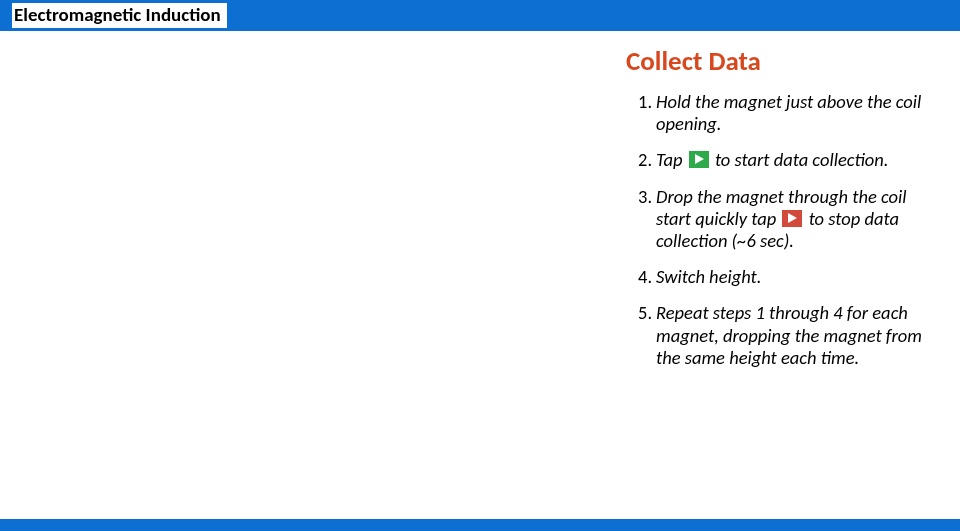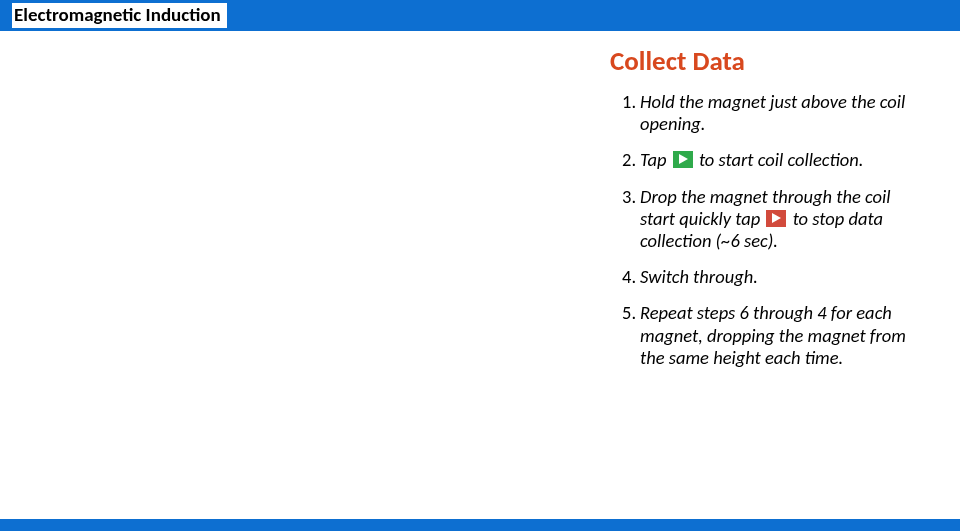--- a/index.html
+++ b/index.html
@@ -15,21 +15,21 @@
     top: 3px; left: 12px;
     font-size: 19px;
     font-weight: 700;
     color: #000;
     background: #fff;
     padding: 2px 6px 2px 2px;
     line-height: 1.1;
   }
   .content {
     position: absolute;
-    right: 50px;
+    right: 34px;
     top: 44px;
     width: 300px;
   }
   .section-title {
     font-size: 27px;
     font-weight: 700;
     color: #d8481e;
     margin-bottom: 14px;
   }
   .steps { padding-left: 12px; }
@@ -99,40 +99,40 @@
       <div class="step">
         <span class="num">1.</span>
         <span class="body">Hold the magnet just above the coil opening.</span>
       </div>
 
       <div class="step">
         <span class="num">2.</span>
         <span class="body">
           <span>Tap</span>
           <span class="play-icon"></span>
-          <span>to start coil collection.</span>
+          <span>to start data collection.</span>
         </span>
       </div>
 
       <div class="step">
         <span class="num">3.</span>
         <span class="body">
           <span>Drop the magnet through the coil start quickly tap</span>
           <span class="stop-icon"></span>
           <span>to stop data collection (~6 sec).</span>
         </span>
       </div>
 
       <div class="step">
         <span class="num">4.</span>
-        <span class="body">Switch through.</span>
+        <span class="body">Switch height.</span>
       </div>
 
       <div class="step">
         <span class="num">5.</span>
-        <span class="body">Repeat steps 6 through 4 for each magnet, dropping the magnet from the same height each time.</span>
+        <span class="body">Repeat steps 1 through 4 for each magnet, dropping the magnet from the same height each time.</span>
       </div>
 
     </div>
   </div>
 
   <div class="footer-bar"></div>
 </div>
 
 </body></html>

